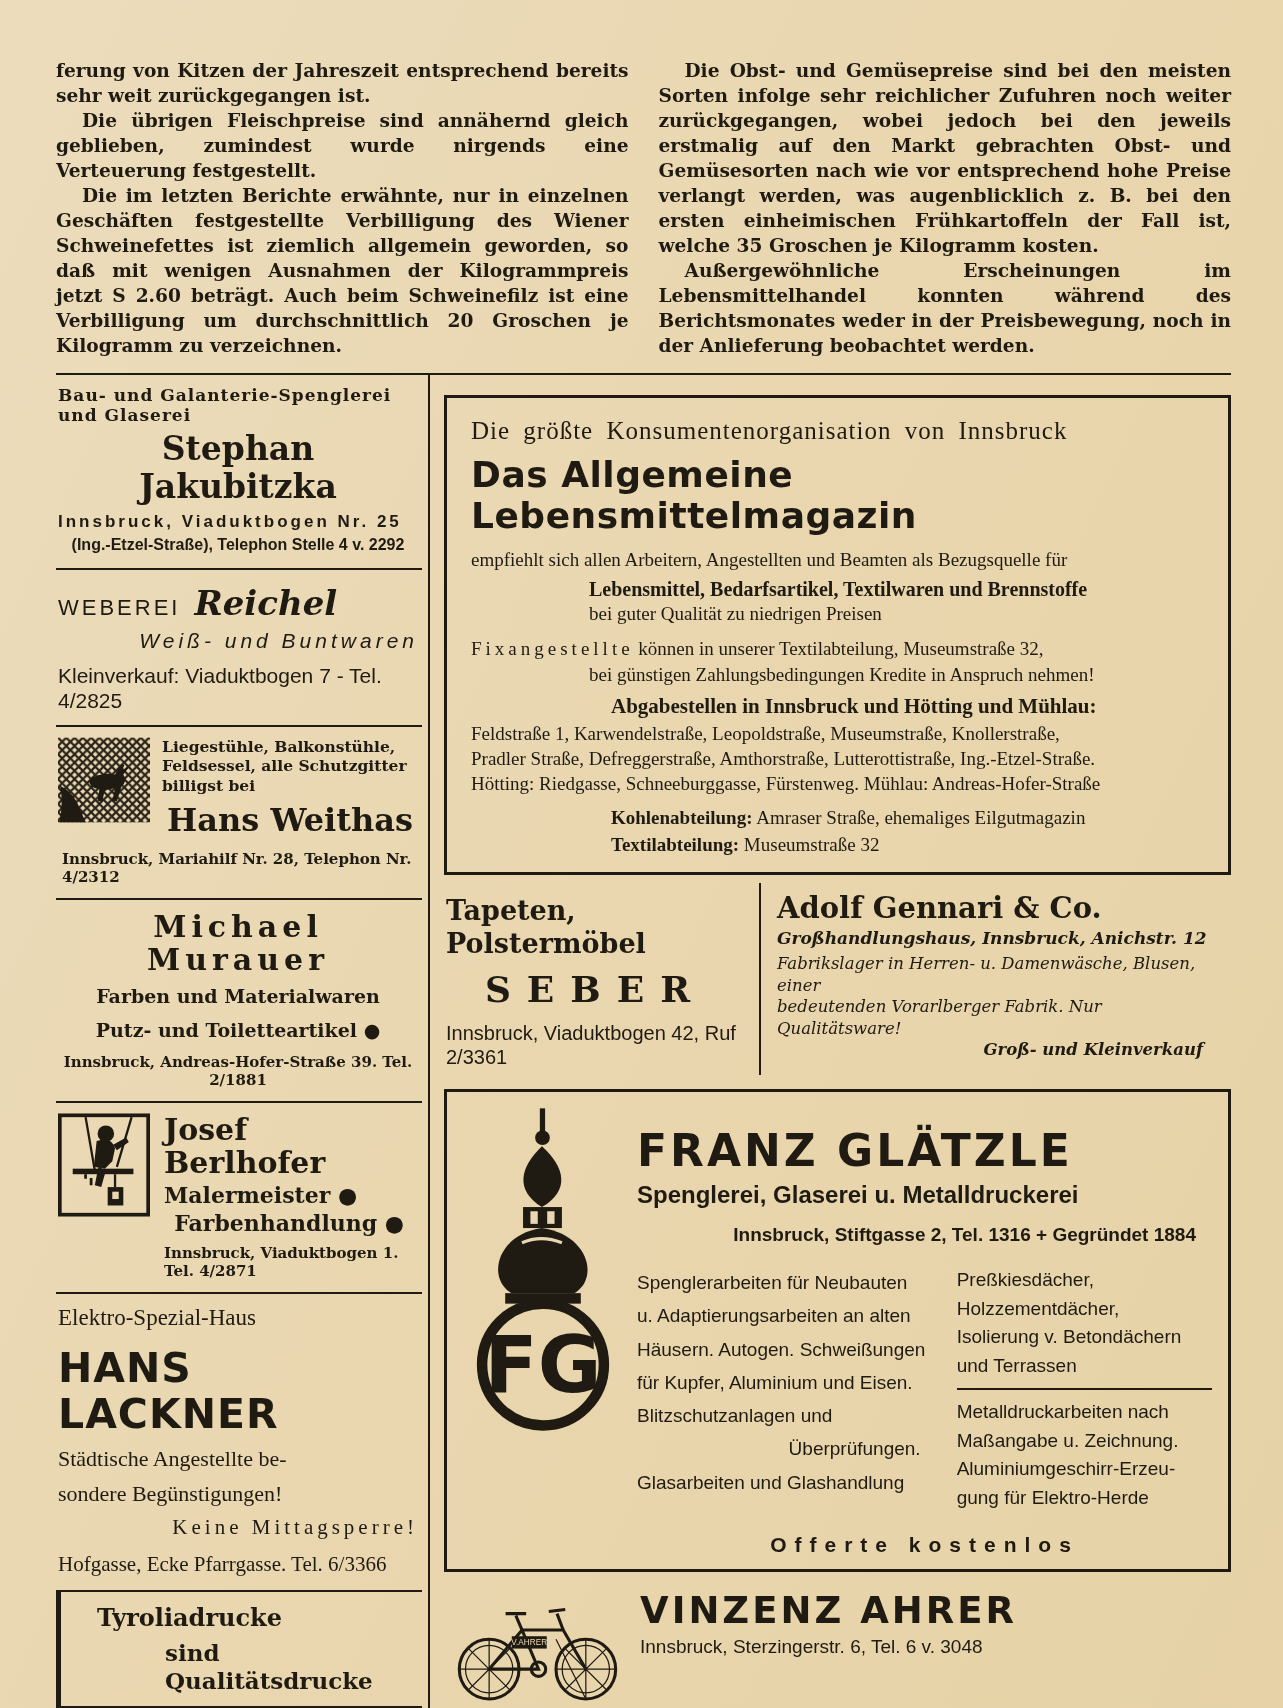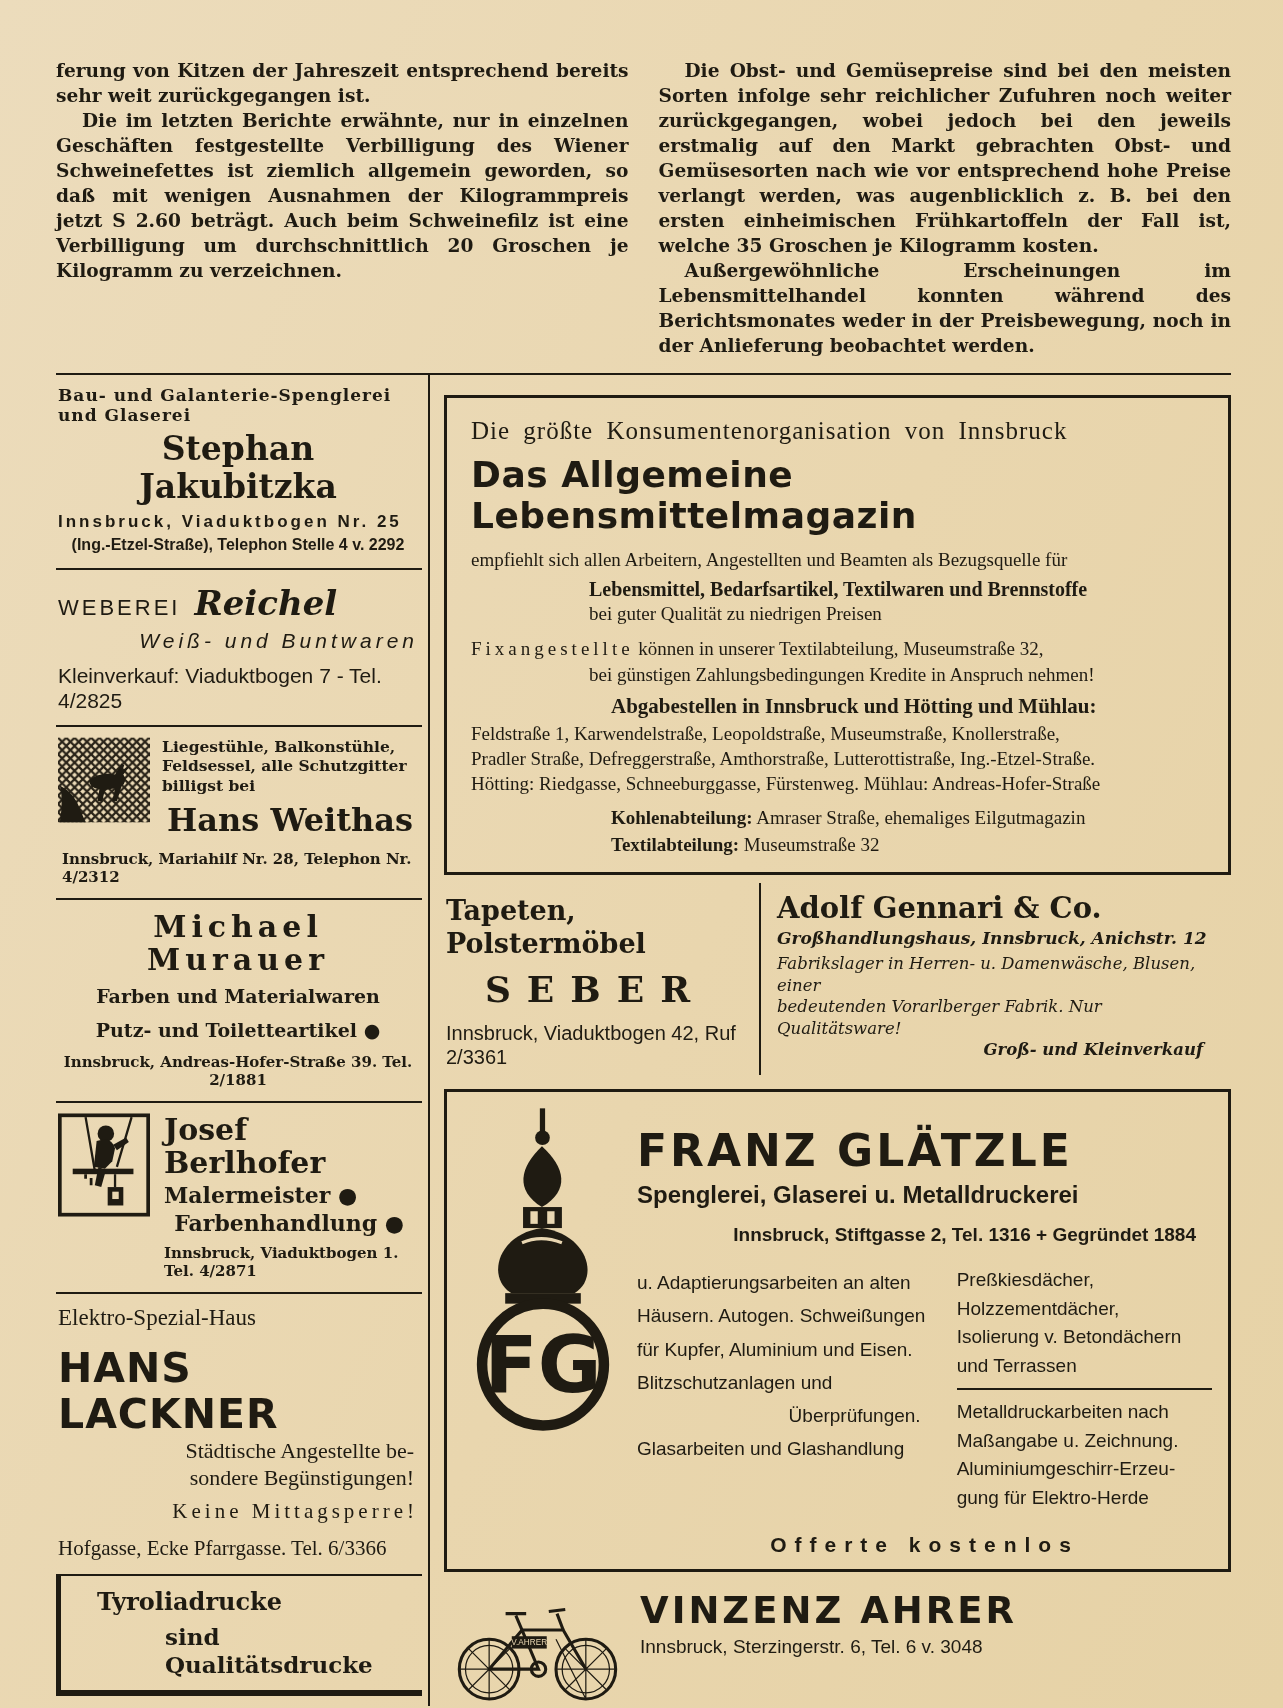--- a/index.html
+++ b/index.html
@@ -58,21 +58,21 @@
   .bl-img { width:92px; height:104px; flex:none; }
   .bl-right { flex:1; }
   .bl-name { font:bold 30px/1.1 "DejaVu Serif", serif; }
   .bl-l1 { font:bold 22px/1.3 "DejaVu Serif", serif; margin-top:2px; }
   .bl-l2 { font:bold 22px/1.3 "DejaVu Serif", serif; text-align:right; padding-right:14px; }
   .bl-addr { font:bold 15px/1.2 "DejaVu Serif", serif; margin-top:6px; }
   
   .lk { border-bottom:none; }
   .lk-tag { font:23px/1.2 "Liberation Serif", serif; }
   .lk-name { font:bold 41px/1.1 "DejaVu Sans", sans-serif; letter-spacing:1px; margin-top:15px; }
-  .lk-l1 { font:22px/1.25 "Liberation Serif", serif; text-align:right; padding-right:4px; }
+  .lk-l1 { font:22px/1.25 "Liberation Serif", serif; padding-right:4px; margin-top:8px; }
   .lk-l3 { font:21px/1.3 "Liberation Serif", serif; letter-spacing:4px; text-align:right; margin-top:6px; }
   .lk-addr { font:21px/1.3 "Liberation Serif", serif; margin-top:10px; }
   
   .ty { border-top:2px solid #1f1b12; border-left:5px solid #1f1b12; border-bottom:6px solid #1f1b12;
         padding:12px 6px 12px 14px; }
   .ty-l1 { font:bold 24px/1.2 "DejaVu Serif", serif; padding-left:22px; }
   .ty-l2 { font:bold 23px/1.2 "DejaVu Serif", serif; padding-left:90px; margin-top:6px; }
   
   .mag { border:3px solid #1f1b12; margin-top:20px; padding:18px 22px 14px 24px;
          font-family:"Liberation Serif", serif; }
@@ -125,20 +125,21 @@
 </style>
 </head>
 <body>
 
 <div class="page">
 
 
   <div class="article">
     <div class="col">
       <p>ferung von Kitzen der Jahreszeit entsprechend bereits sehr weit zurückgegangen ist.</p>
+      <p class="ind">Die übrigen Fleischpreise sind annähernd gleich geblieben, zumindest wurde nirgends eine Verteuerung festgestellt.</p>
       <p class="ind">Die im letzten Berichte erwähnte, nur in einzelnen Geschäften festgestellte Verbilligung des Wiener Schweinefettes ist ziemlich allgemein geworden, so daß mit wenigen Ausnahmen der Kilogrammpreis jetzt S 2.60 beträgt. Auch beim Schweinefilz ist eine Verbilligung um durchschnittlich 20 Groschen je Kilogramm zu verzeichnen.</p>
     </div>
     <div class="col">
       <p class="ind">Die Obst- und Gemüsepreise sind bei den meisten Sorten infolge sehr reichlicher Zufuhren noch weiter zurückgegangen, wobei jedoch bei den jeweils erstmalig auf den Markt gebrachten Obst- und Gemüsesorten nach wie vor entsprechend hohe Preise verlangt werden, was augenblicklich z. B. bei den ersten einheimischen Frühkartoffeln der Fall ist, welche 35 Groschen je Kilogramm kosten.</p>
       <p class="ind">Außergewöhnliche Erscheinungen im Lebensmittelhandel konnten während des Berichtsmonates weder in der Preisbewegung, noch in der Anlieferung beobachtet werden.</p>
     </div>
   </div>
 
   <div class="ads-top-rule"></div>
 
@@ -284,20 +285,21 @@
             <circle cx="80" cy="246" r="58" fill="none" stroke="#1f1b12" stroke-width="10"></circle>
             <text x="80" y="272" text-anchor="middle" font-family="DejaVu Sans, sans-serif" font-size="74" font-weight="bold" fill="#1f1b12">FG</text>
           </svg>
         </span>
         <div class="glz-body">
           <div class="glz-name">FRANZ GLÄTZLE</div>
           <div class="glz-sub">Spenglerei, Glaserei u. Metalldruckerei</div>
           <div class="glz-addr">Innsbruck, Stiftgasse 2, Tel. 1316 + Gegründet 1884</div>
           <div class="glz-cols">
             <div class="glz-cl">
+              <div>Spenglerarbeiten für Neubauten</div>
               <div>u. Adaptierungsarbeiten an alten</div>
               <div>Häusern. Autogen. Schweißungen</div>
               <div>für Kupfer, Aluminium und Eisen.</div>
               <div>Blitzschutzanlagen und</div>
               <div class="r">Überprüfungen.</div>
               <div>Glasarbeiten und Glashandlung</div>
             </div>
             <div class="glz-cr">
               <div>Preßkiesdächer,</div>
               <div>Holzzementdächer,</div>

